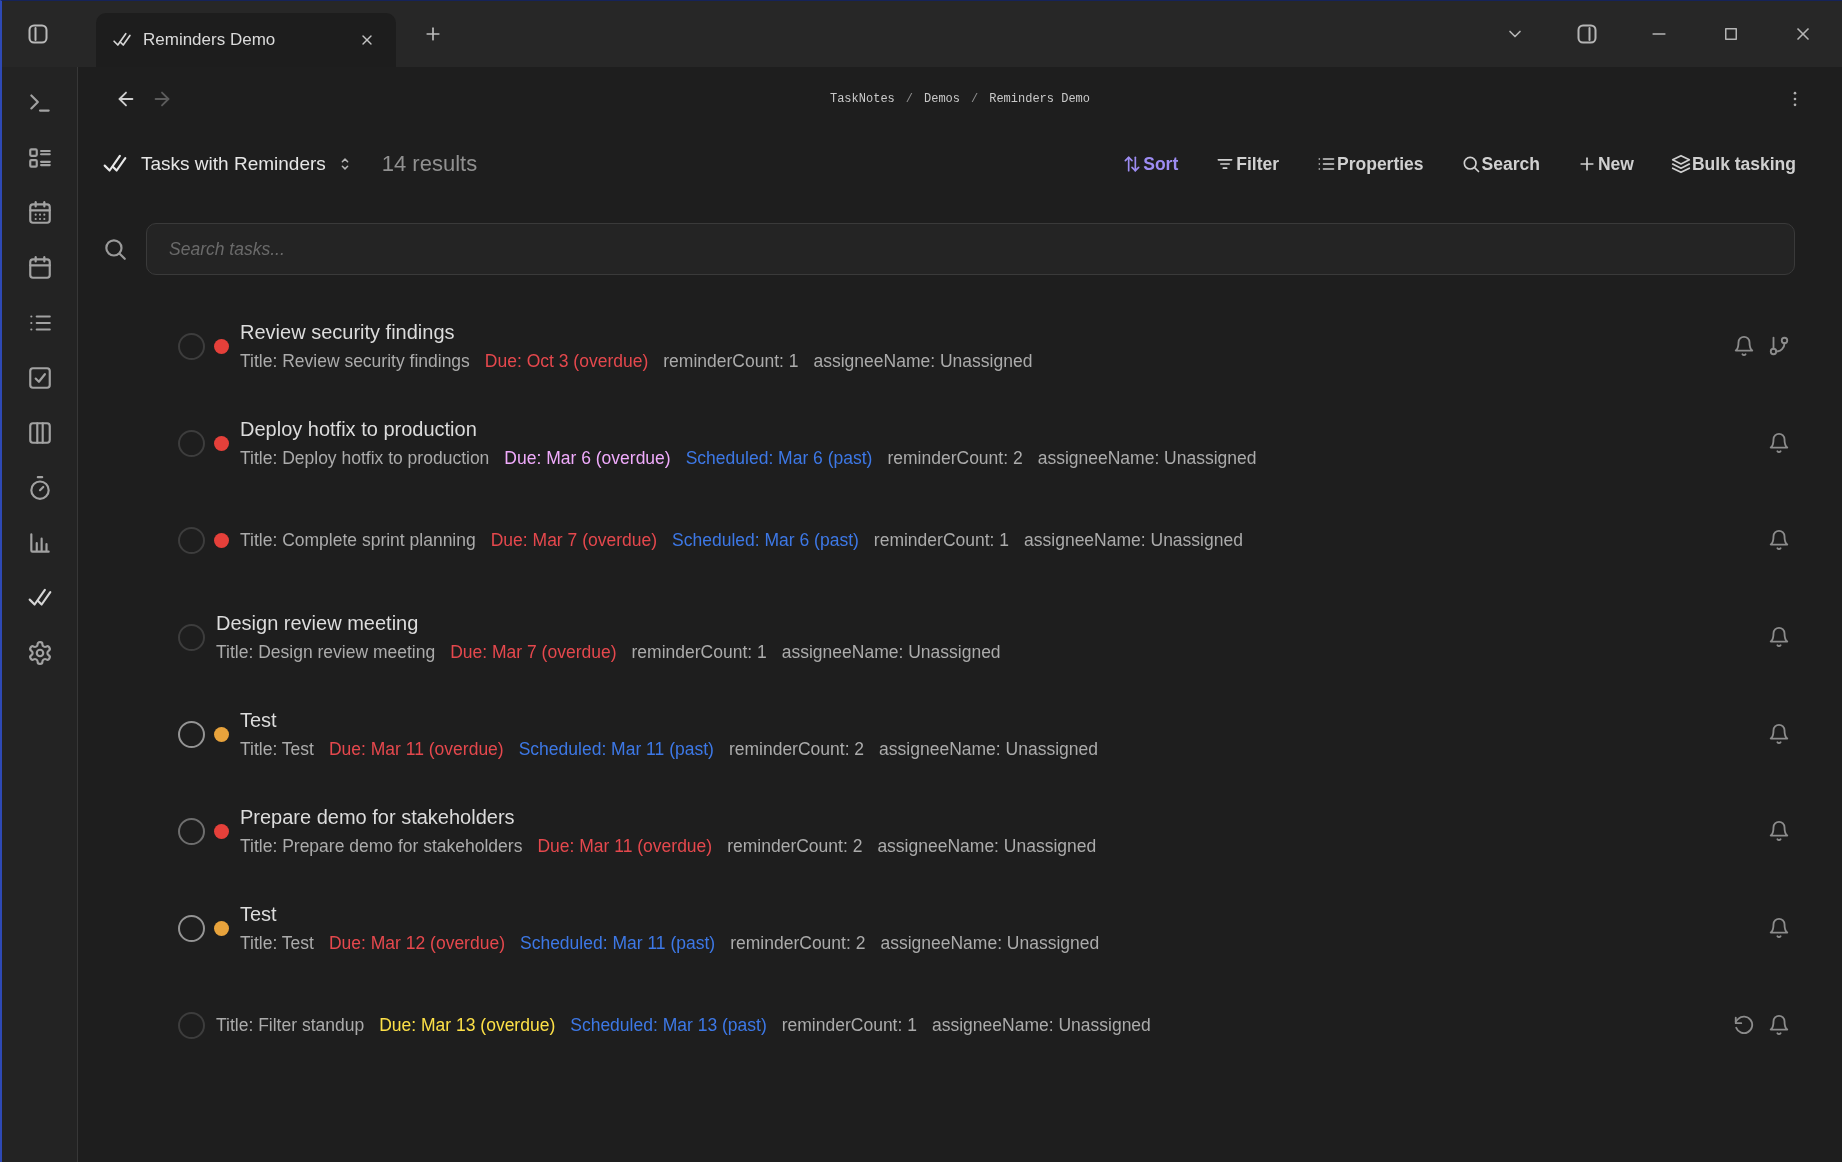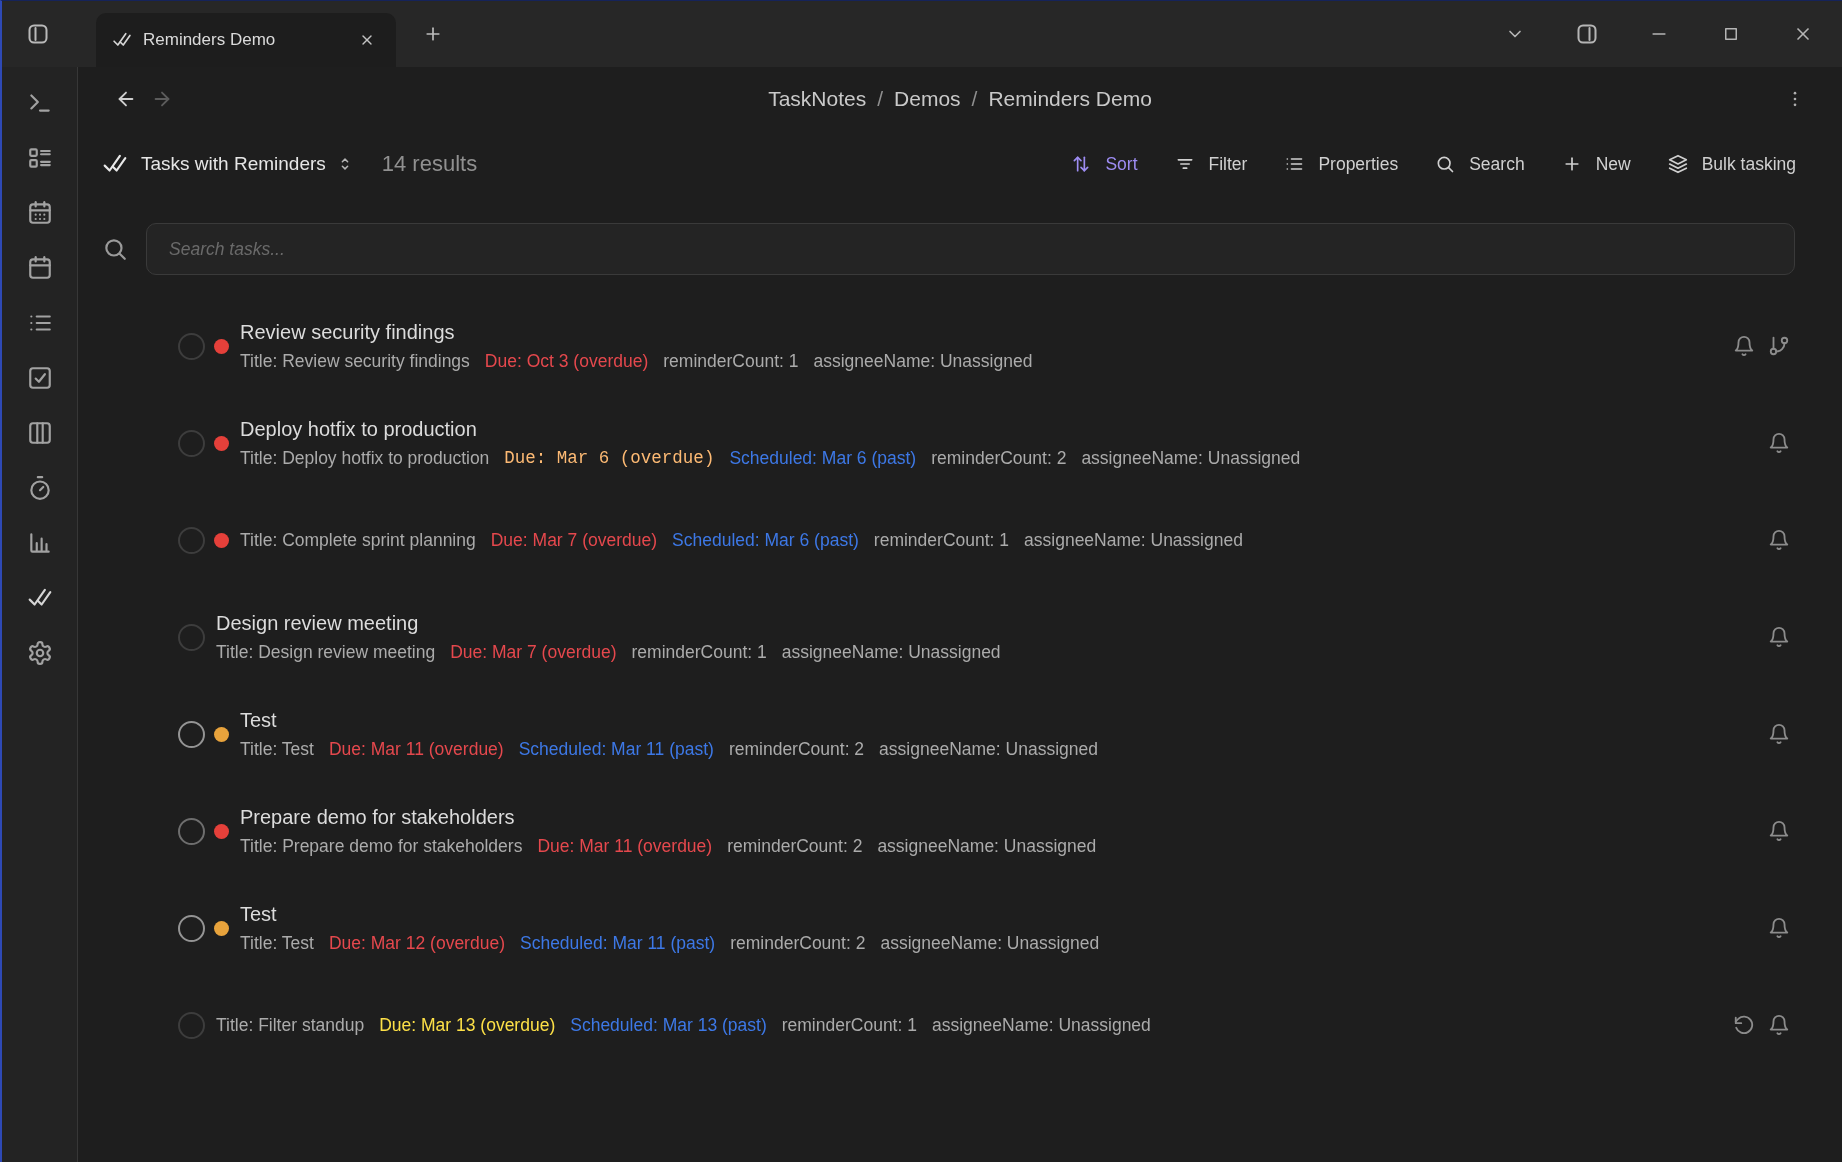--- a/index.html
+++ b/index.html
@@ -27,32 +27,32 @@
   .ribbon{width:76px;flex:0 0 76px;background:#232323;border-right:1px solid #373737;
           display:flex;flex-direction:column;align-items:center;padding-top:16px;gap:15px;}
   .ribbon-btn{width:40px;height:40px;color:#a2a2a2;display:flex;align-items:center;justify-content:center;}
   .ribbon-btn.bright{color:#d5d5d5;}
 
   .main{flex:1;display:flex;flex-direction:column;background:#1e1e1e;min-width:0;}
 
   .nav-header{height:64px;flex:0 0 64px;display:flex;align-items:center;padding:0 30px;position:relative;}
   .nav-btn{width:36px;height:36px;display:flex;align-items:center;justify-content:center;color:#cfcfcf;}
   .nav-btn.dim{color:#5c5c5c;}
-  .breadcrumb{position:absolute;left:50%;transform:translateX(-50%);font-size:21px;color:#c9c9c9;
-              display:flex;align-items:flex-start;white-space:nowrap;}
+  .breadcrumb{position:absolute;left:50%;transform:translateX(-50%);font-size:12px;color:#c9c9c9;
+              display:flex;align-items:flex-start;white-space:nowrap;font-family:Liberation Mono, monospace;}
   .bc-sep{color:#8f8f8f;margin:0 11px;}
   .more-btn{margin-left:auto;width:34px;height:34px;display:flex;align-items:center;justify-content:center;color:#b0b0b0;}
 
   .toolbar{height:66px;flex:0 0 66px;display:flex;align-items:center;padding:0 46px 0 24px;}
   .view-icon{color:#e8e8e8;}
   .view-title{margin-left:13px;font-size:19px;color:#e6e6e6;text-align:center;}
   .view-selector{margin-left:10px;color:#b5b5b5;display:flex;align-items:center;}
   .results-count{margin-left:28px;font-size:22px;color:#909090;}
   .toolbar-actions{margin-left:auto;display:flex;align-items:center;gap:37px;}
-  .tb-btn{display:flex;gap:14px;color:#d0d0d0;font-size:17.5px;white-space:nowrap;}
+  .tb-btn{display:flex;gap:1px;color:#d0d0d0;font-size:17.5px;white-space:nowrap;font-weight:bold;}
 
   .search-row{flex:0 0 78px;display:flex;align-items:center;padding:26px 47px 0 24px;}
   .search-leading-icon{width:26px;height:26px;color:#9a9a9a;display:flex;align-items:center;justify-content:center;}
   .search-input{flex:1;margin-left:18px;height:52px;background:#242424;border:1px solid #3a3a3a;border-radius:10px;
                 padding:0 22px;font-size:17.5px;color:#dddddd;outline:none;font-family:"Liberation Sans",sans-serif;}
   .search-input::placeholder{color:#6a6a6a;font-style:italic;}
 
   .task-list{margin-top:32px;display:flex;flex-direction:column;gap:19px;padding:0 52px 0 100px;overflow:hidden;}
   .task-row{height:78px;flex:0 0 78px;display:flex;align-items:center;}
   .task-checkbox{width:27px;height:27px;flex:0 0 27px;border-radius:50%;border:2.5px solid #3d3d3d;background:transparent;}
@@ -428,21 +428,21 @@
               </span>
             </div>
           </div>
           <div class="task-row">
             <button class="task-checkbox cb-dim"></button>
             <span class="priority-dot" style="background: rgb(229, 64, 58);"></span>
             <div class="task-content">
               <div class="task-title">Deploy hotfix to production</div>
               <div class="task-meta">
                 <span class="seg seg-plain">Title: Deploy hotfix to production</span>
-                <span class="seg seg-overdue" style="color: #fdba74; font-family: Liberation Mono, monospace;">Due: Mar 6 (overdue)</span>
+                <span class="seg seg-overdue" style="color: #f0abfc;">Due: Mar 6 (overdue)</span>
                 <span class="seg seg-scheduled" style="color: rgb(61, 120, 230);">Scheduled: Mar 6 (past)</span>
                 <span class="seg seg-plain">reminderCount: 2</span>
                 <span class="seg seg-plain">assigneeName: Unassigned</span>
               </div>
             </div>
             <div class="task-icons">
               <span class="task-icon-btn">
                 <svg viewBox="0 0 24 24">
                   <path d="M18 8a6 6 0 0 0-12 0c0 7-3 9-3 9h18s-3-2-3-9"></path>
                   <path d="M13.7 21a2 2 0 0 1-3.4 0"></path>

